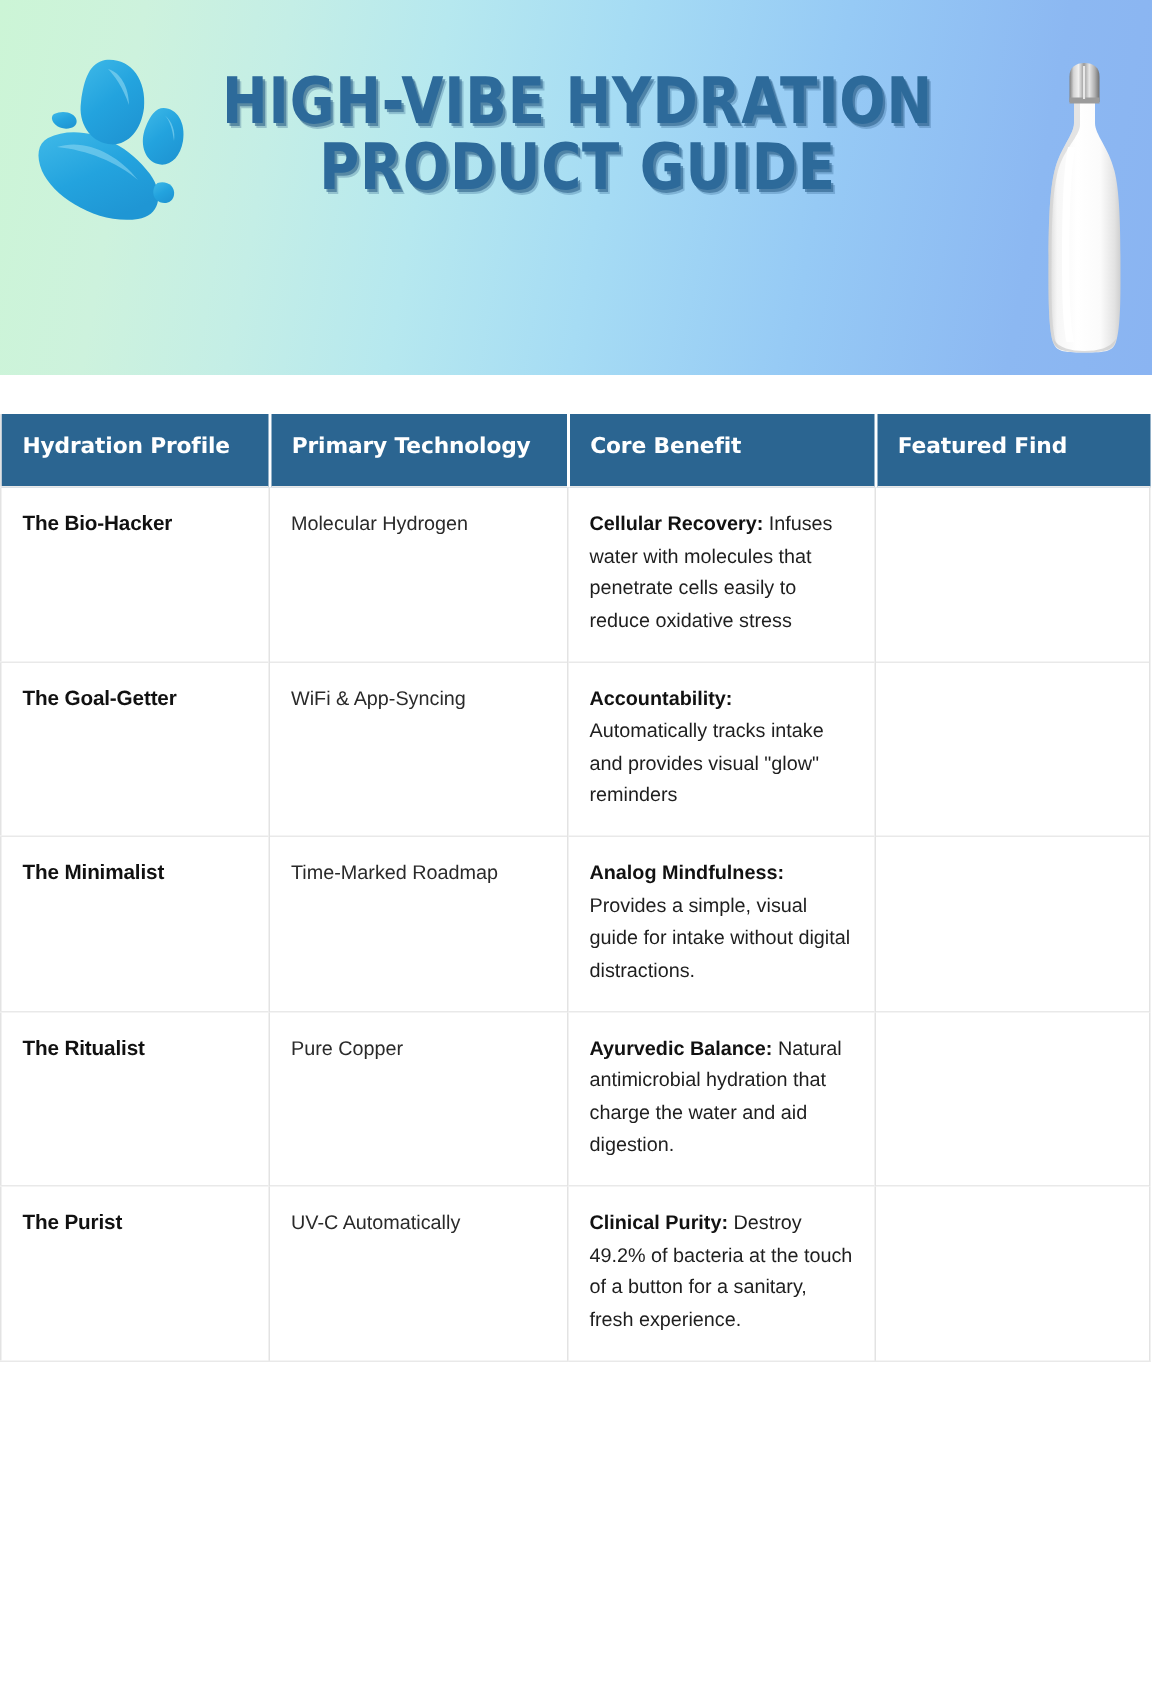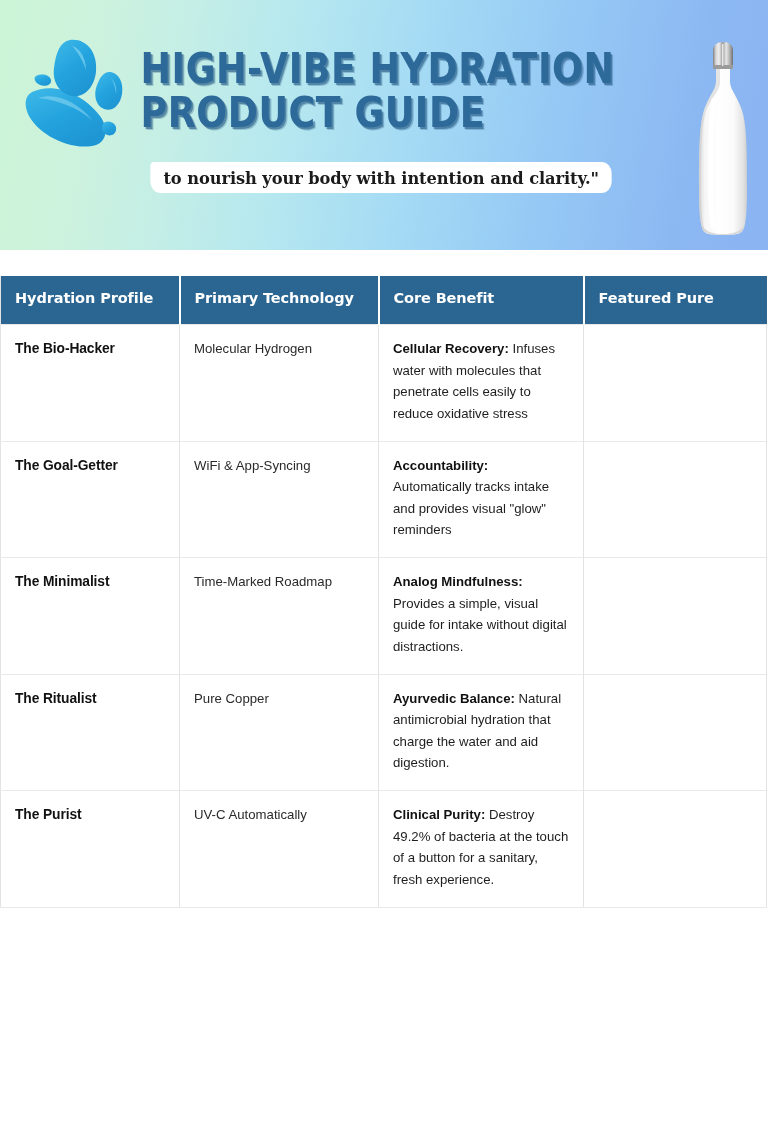--- a/index.html
+++ b/index.html
@@ -44,21 +44,21 @@
     width: 120px;
     height: 130px;
   }
 
   
   .title-block {
     position: absolute;
     left: 150px;
     top: 48px;
     width: 470px;
-    text-align: left;
+    text-align: center;
   }
   .title-line {
     font-family: "DejaVu Sans", sans-serif;
     font-weight: bold;
     color: #2d6a9a;
     letter-spacing: 0.5px;
     line-height: 0.98;
     transform: scaleX(1.04) scaleY(1.22);
     transform-origin: center top;
     text-shadow:
@@ -242,40 +242,37 @@
         <path d="M17 13 C17 7 21 4 27 4 C33 4 37 7 37 13 L37 30 L17 30 Z" fill="url(#capGrad)"></path>
         <rect x="17" y="27" width="20" height="4" fill="#9b9b9b"></rect>
         <rect x="26" y="6" width="1.4" height="22" fill="#f4f4f4" opacity="0.85"></rect>
 
         <path d="M6 188 C10 194 18 196 27 196 C36 196 44 194 48 188
                  C47 194 44 197 27 197 C10 197 7 194 6 188 Z" fill="#cccccc" opacity="0.7"></path>
       </svg>
     </div>
 
     <div class="quote-wrap">
-      <div class="quote-row">
-        <span class="quote-line quote-line-2">to nourish your body with intention and clarity."</span>
-      </div>
     </div>
   </div>
 
   <div class="table-wrap">
     <table class="guide">
       <colgroup>
         <col class="c1">
           <col class="c2">
           <col class="c3">
           <col class="c4">
       </colgroup>
       <thead>
         <tr>
           <th>Hydration Profile</th>
           <th>Primary Technology</th>
           <th>Core Benefit</th>
-          <th>Featured Pure</th>
+          <th>Featured Find</th>
         </tr>
       </thead>
       <tbody id="table-body">
           <tr>
             <td class="profile">The Bio-Hacker</td>
             <td class="tech">Molecular Hydrogen</td>
             <td class="benefit"><b>Cellular Recovery:</b><span> Infuses water with molecules that penetrate cells easily to reduce oxidative stress</span></td>
             <td class="found"></td>
           </tr>
           <tr>

